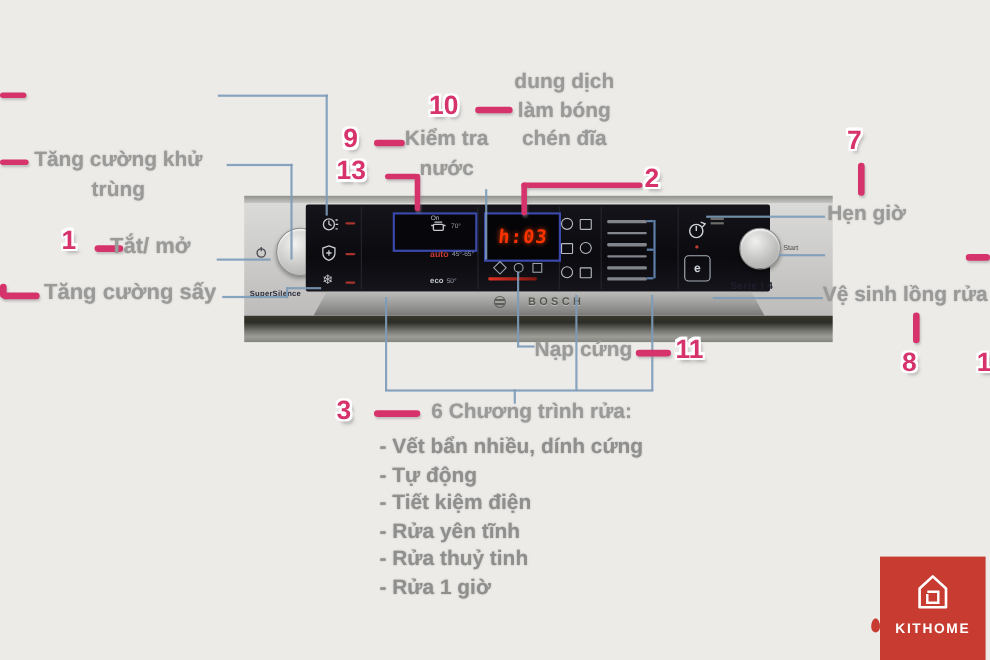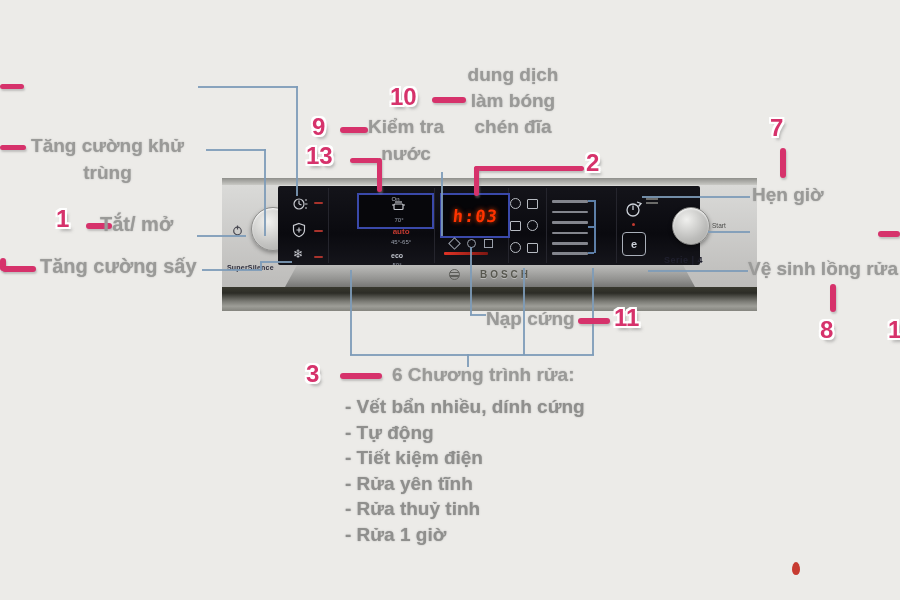--- a/index.html
+++ b/index.html
@@ -15,21 +15,21 @@
   .power-sym{position:absolute;left:10px;top:44px;width:11px;height:11px;}
   .supersilence{position:absolute;left:5px;top:86px;font-size:7px;font-weight:700;color:#2d2d3c;letter-spacing:.2px;}
   .console{position:absolute;left:56px;top:8px;width:422px;height:79px;
      background:linear-gradient(180deg,#14141a,#0a0a0f 60%,#15151b);border-radius:2px;}
   .seam{position:absolute;top:2px;bottom:2px;width:1px;background:#25252d;}
   .cicon{position:absolute;width:16px;height:16px;}
   .snow{position:absolute;font-size:12px;color:#c7c9cf;line-height:1;}
   .redmark{position:absolute;width:9px;height:2px;background:#a8332c;border-radius:1px;}
   .bluebox{position:absolute;left:79px;top:7px;width:73px;height:32px;border:2px solid #3a49aa;background:#07070b;}
   .onlbl{position:absolute;left:50%;top:1px;transform:translateX(-50%);font-size:6px;color:#b9bcc4;}
-  .prow{position:absolute;left:113px;display:flex;align-items:center;gap:3px;flex-direction:column;}
+  .prow{position:absolute;left:113px;display:flex;align-items:center;gap:3px;}
   .ptemp{font-size:6px;color:#9aa0ac;}
   .pauto{font-size:8px;font-weight:700;color:#c23a30;}
   .peco{font-size:7px;font-weight:700;color:#c3c7cf;}
   .display{position:absolute;left:162px;top:7px;width:66px;height:41px;border:2px solid #3a49aa;background:#050508;
      display:flex;align-items:center;justify-content:center;}
   .led{font-family:"DejaVu Sans Mono",monospace;font-size:17px;font-weight:700;color:#ff3300;
      text-shadow:0 0 5px rgba(255,70,0,.9);letter-spacing:1px;transform:skewX(-6deg);}
   .ind{position:absolute;top:53px;width:7px;height:7px;border:1px solid #9aa0ab;}
   .redline{position:absolute;left:166px;top:66px;width:44px;height:3px;
      background:linear-gradient(90deg,#e03325,#7d1712);border-radius:1px;}
@@ -274,14 +274,21 @@
   <div class="list">
     <div>- Vết bẩn nhiều, dính cứng</div>
     <div>- Tự động</div>
     <div>- Tiết kiệm điện</div>
     <div>- Rửa yên tĩnh</div>
     <div>- Rửa thuỷ tinh</div>
     <div>- Rửa 1 giờ</div>
   </div>
 
   <div class="drop"></div>
+  <div class="kithome">
+    <svg width="38" height="40" viewBox="0 0 38 40" style="margin-top:12px">
+      <path d="M7 17 L19 6 L31 17 V34 H7 Z" fill="none" stroke="#ffffff" stroke-width="2.4" stroke-linejoin="round"></path>
+      <path d="M14 20 H24 V30 H14 V22" fill="none" stroke="#ffffff" stroke-width="2.2"></path>
+    </svg>
+    <div class="kt">KITHOME</div>
+  </div>
 
 </div>
 
 </body></html>

